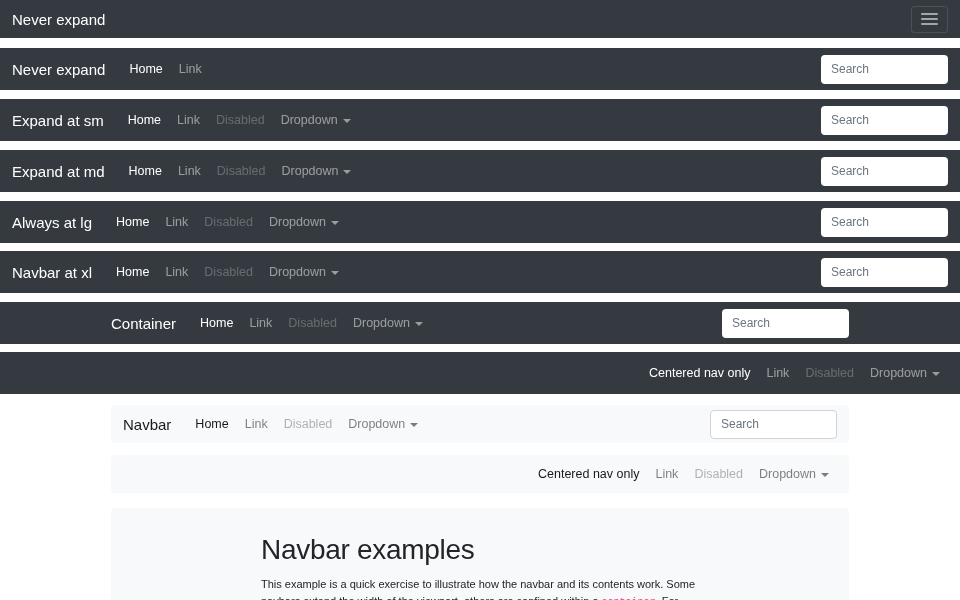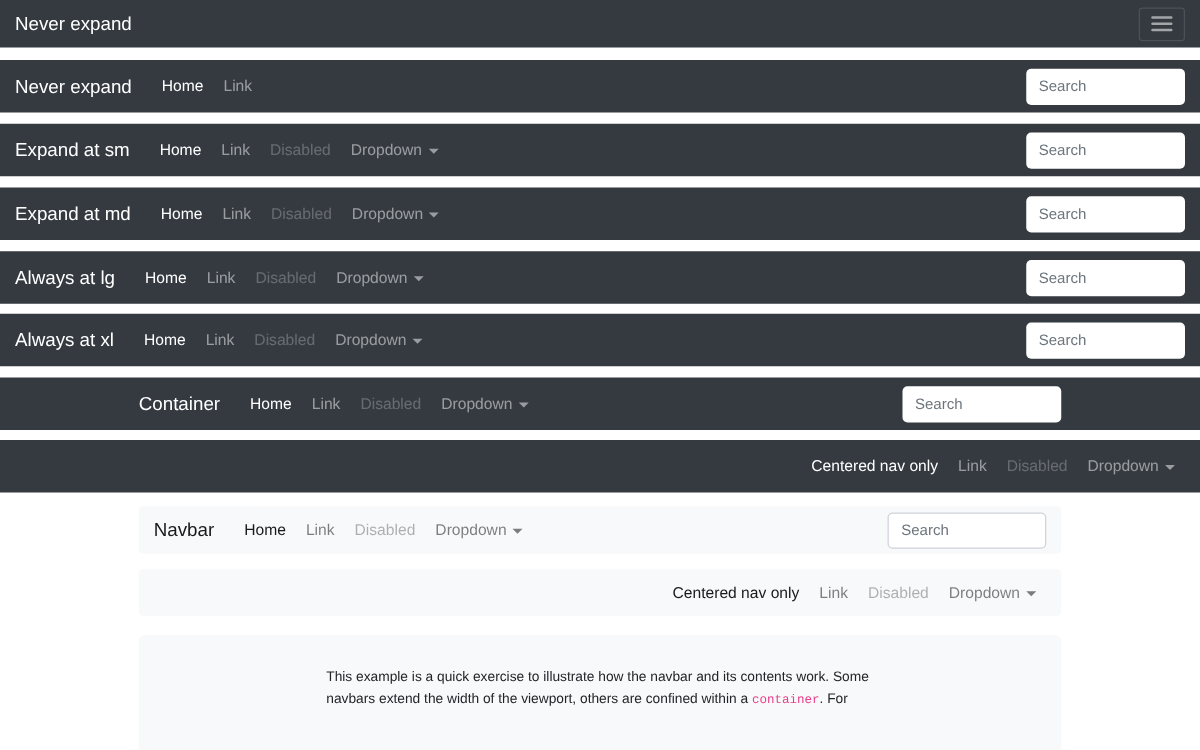--- a/index.html
+++ b/index.html
@@ -186,21 +186,21 @@
 <nav class="navbar navbar-dark mb8">
   <a class="brand">Always at lg</a>
   <a class="nav-link active">Home</a>
   <a class="nav-link">Link</a>
   <a class="nav-link disabled">Disabled</a>
   <a class="nav-link"><span>Dropdown</span><span class="caret"></span></a>
   <input class="search" placeholder="Search" style="">
 </nav>
 
 <nav class="navbar navbar-dark mb9">
-  <a class="brand">Always at xl</a>
+  <a class="brand">Navbar at xl</a>
   <a class="nav-link active">Home</a>
   <a class="nav-link">Link</a>
   <a class="nav-link disabled">Disabled</a>
   <a class="nav-link"><span>Dropdown</span><span class="caret"></span></a>
   <input class="search" placeholder="Search" style="">
 </nav>
 
 <nav class="navbar navbar-dark navbar-nopad mb8">
   <div class="inner-container">
     <a class="brand">Container</a>
@@ -232,17 +232,18 @@
 
   <nav class="navbar navbar-light centered h38">
     <a class="nav-link active">Centered nav only</a>
     <a class="nav-link">Link</a>
     <a class="nav-link disabled">Disabled</a>
     <a class="nav-link"><span>Dropdown</span><span class="caret"></span></a>
   </nav>
 
   <div class="jumbotron">
     <div class="jumbo-inner">
+      <h1>Navbar examples</h1>
       <p><span>This example is a quick exercise to illustrate how the navbar and its contents work. Some navbars extend the width of the viewport, others are confined within a </span><code>container</code><span>. For</span></p>
     </div>
   </div>
 
 </div>
 
 </body></html>

